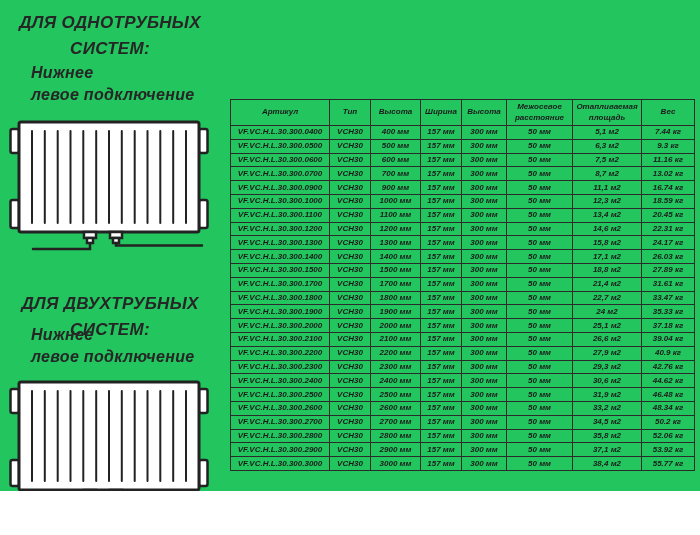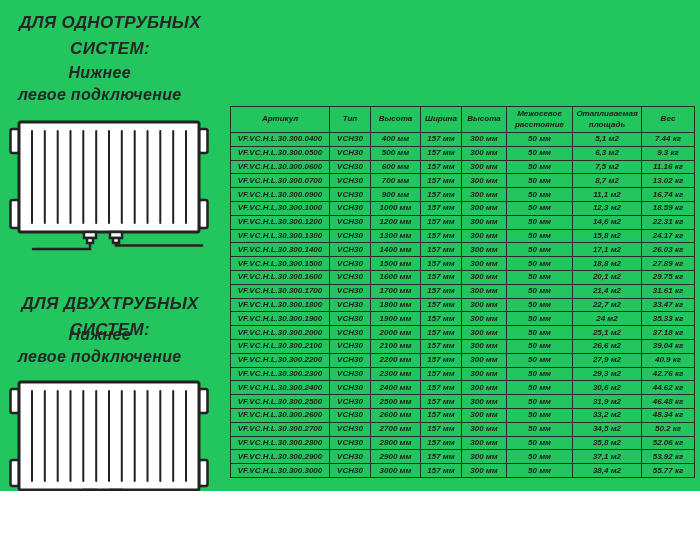--- a/index.html
+++ b/index.html
@@ -7,30 +7,30 @@
     position:relative;width:700px;height:491px;background:#22c55e;
     font-family:"Liberation Sans",sans-serif;color:#1f1f1f;overflow:hidden;font-style:italic;
   }
   .section-title{
     position:absolute;left:6px;width:208px;text-align:center;
     font-weight:bold;font-size:17px;line-height:1.5;letter-spacing:.3px;color:#262626;
   }
   #title-single{top:10px;}
   #title-two{top:291px;}
   .subtitle{
-    position:absolute;left:18px;font-weight:bold;font-size:16px;
-    line-height:1.4;letter-spacing:.3px;color:#262626;text-align:center;
+    position:absolute;left:31px;font-weight:bold;font-size:16px;
+    line-height:1.4;letter-spacing:.3px;color:#262626;
   }
   #subtitle-single{top:62px;}
   #subtitle-two{top:324px;}
   svg.diagram{position:absolute;left:8px;}
   #diagram-single{top:112px;}
   #diagram-two{top:374px;}
   table.spec{
-    position:absolute;left:230px;top:106px;width:464px;
+    position:absolute;left:230px;top:99px;width:464px;
     border-collapse:collapse;table-layout:fixed;
     font-size:8px;font-weight:bold;color:#1b1b1b;
   }
   table.spec th, table.spec td{
     border:1.5px solid #2b2b2b;text-align:center;vertical-align:middle;
     padding:0;overflow:hidden;
   }
   table.spec th{
     height:25px;font-size:8px;line-height:1.35;white-space:normal;padding:0 3px;
   }
@@ -182,20 +182,30 @@
           <td>VF.VC.H.L.30.300.1000</td>
           <td>VCH30</td>
           <td>1000 мм</td>
           <td>157 мм</td>
           <td>300 мм</td>
           <td>50 мм</td>
           <td>12,3 м2</td>
           <td>18.59 кг</td>
         </tr>
         <tr>
+          <td>VF.VC.H.L.30.300.1100</td>
+          <td>VCH30</td>
+          <td>1100 мм</td>
+          <td>157 мм</td>
+          <td>300 мм</td>
+          <td>50 мм</td>
+          <td>13,4 м2</td>
+          <td>20.45 кг</td>
+        </tr>
+        <tr>
           <td>VF.VC.H.L.30.300.1200</td>
           <td>VCH30</td>
           <td>1200 мм</td>
           <td>157 мм</td>
           <td>300 мм</td>
           <td>50 мм</td>
           <td>14,6 м2</td>
           <td>22.31 кг</td>
         </tr>
         <tr>
@@ -222,30 +232,20 @@
           <td>VF.VC.H.L.30.300.1500</td>
           <td>VCH30</td>
           <td>1500 мм</td>
           <td>157 мм</td>
           <td>300 мм</td>
           <td>50 мм</td>
           <td>18,8 м2</td>
           <td>27.89 кг</td>
         </tr>
         <tr>
-          <td>VF.VC.H.L.30.300.1600</td>
-          <td>VCH30</td>
-          <td>1600 мм</td>
-          <td>157 мм</td>
-          <td>300 мм</td>
-          <td>50 мм</td>
-          <td>20,1 м2</td>
-          <td>29.75 кг</td>
-        </tr>
-        <tr>
           <td>VF.VC.H.L.30.300.1700</td>
           <td>VCH30</td>
           <td>1700 мм</td>
           <td>157 мм</td>
           <td>300 мм</td>
           <td>50 мм</td>
           <td>21,4 м2</td>
           <td>31.61 кг</td>
         </tr>
         <tr>

